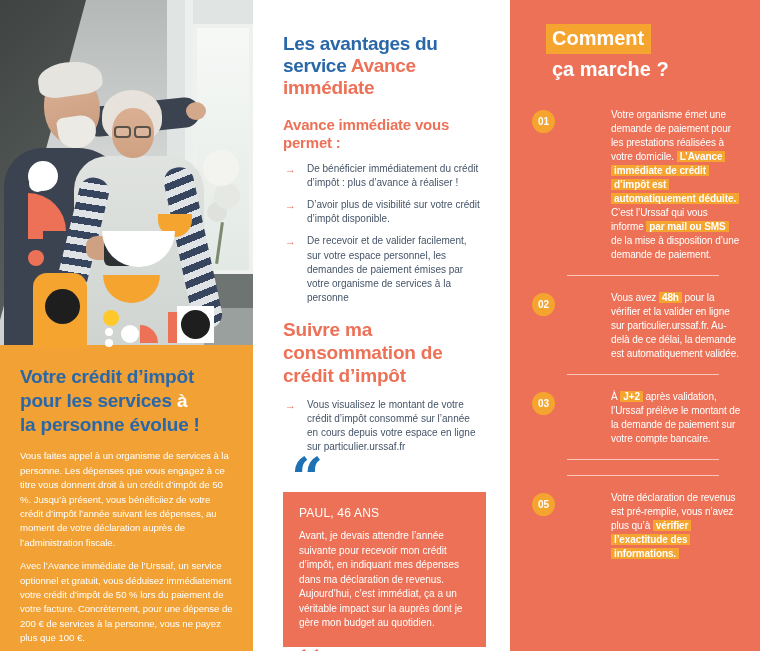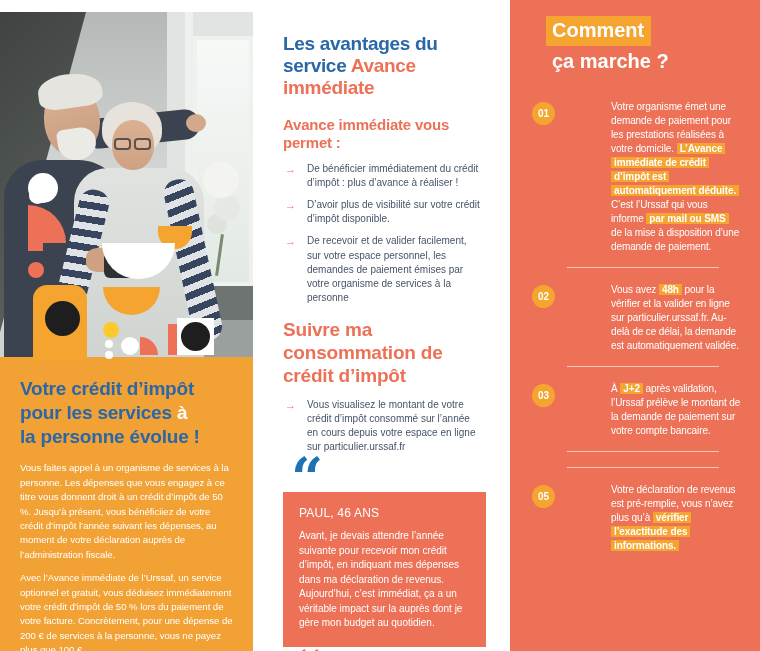--- a/index.html
+++ b/index.html
@@ -5,21 +5,21 @@
   :root{
     --coral:#ED7157; --amber:#F5A42F; --orange:#F2A134; --blue:#2A67A8;
     --bluebox:#1E72B4; --textdark:#455468; --yellow:#FFC92B; --black:#1E1E1E; --white:#FFFFFF;
   }
   *{margin:0;padding:0;box-sizing:border-box;}
   html,body{background:#fff;}
   body{font-family:"Liberation Sans",sans-serif;}
   .page{position:relative;width:760px;height:651px;display:flex;overflow:hidden;background:#fff;}
 
   
-  .col-left{position:relative;width:253px;height:595px;flex:none;margin-top:12px;}
+  .col-left{position:relative;width:253px;height:595px;flex:none;}
   .photo{position:relative;width:253px;height:348px;overflow:hidden;background:#c9cccb;}
   .ph{position:absolute;}
   .wall{left:0;top:0;width:100%;height:100%;background:linear-gradient(180deg,#b4b8b7,#d8dbd9 55%,#cdd1cf);}
   .dark-corner{left:0;top:0;width:100%;height:100%;background:linear-gradient(135deg,#3f4442,#6f7573);clip-path:polygon(0 0,34% 0,0 92%);}
   .window-frame{right:0;top:0;width:86px;height:332px;background:#e0e4e2;}
   .window-pane{right:0;top:24px;width:60px;height:250px;background:linear-gradient(180deg,#f7f9f7,#e2e9e5);box-shadow:inset 0 0 0 4px #eff1ef;}
   .window-bar{right:60px;top:0;width:8px;height:332px;background:#eef0ee;}
   .sill{right:0;top:274px;width:86px;height:34px;background:#6d7471;}
   .below-sill{right:0;top:308px;width:86px;height:40px;background:#9aa09d;}
   .flowers{right:14px;top:150px;width:36px;height:36px;background:#f3f4f0;border-radius:50%;
@@ -81,21 +81,21 @@
   .quote{font-family:"DejaVu Serif",serif;font-weight:bold;font-size:56px;line-height:20px;height:24px;margin:14px 0 0 8px;letter-spacing:-2px;}
   .quote.blue{color:var(--bluebox);}
   .quote.coral{color:var(--coral);}
   .tbox{width:203px;padding:14px 14px 16px 16px;color:var(--white);}
   .tbox.coral{background:var(--coral);}
   .tname{font-size:12px;letter-spacing:0.2px;}
   .tname b{font-weight:normal;}
   .ttext{font-size:10px;line-height:1.45;margin-top:9px;}
 
   
-  .col-right{position:relative;width:250px;height:651px;flex:none;background:var(--coral);padding:16px 18px 0 12px;color:var(--white);}
+  .col-right{position:relative;width:250px;height:651px;flex:none;background:var(--coral);padding:24px 18px 0 12px;color:var(--white);}
   .how-title{margin-left:24px;font-weight:bold;font-size:20px;line-height:1.25;}
   .how-title .hl-box{display:inline-block;background:var(--amber);padding:2px 7px 3px 6px;}
   .how-title .line2{display:block;margin:3px 0 0 6px;}
   .steps{margin-top:26px;}
   .step{display:flex;gap:44px;}
   .step-num{flex:none;width:23px;height:23px;border-radius:50%;background:var(--amber);color:var(--white);font-weight:bold;font-size:10px;display:flex;align-items:center;justify-content:center;margin:2px 12px 0 10px;}
   .step-text{width:168px;font-size:10px;line-height:1.4;letter-spacing:-0.1px;}
   .step-text .hl{background:var(--amber);font-weight:bold;padding:0 3px;box-decoration-break:clone;-webkit-box-decoration-break:clone;}
   .sep{height:1px;width:152px;background:rgba(255,255,255,0.6);margin:13px 0 15px 45px;}
 </style>

